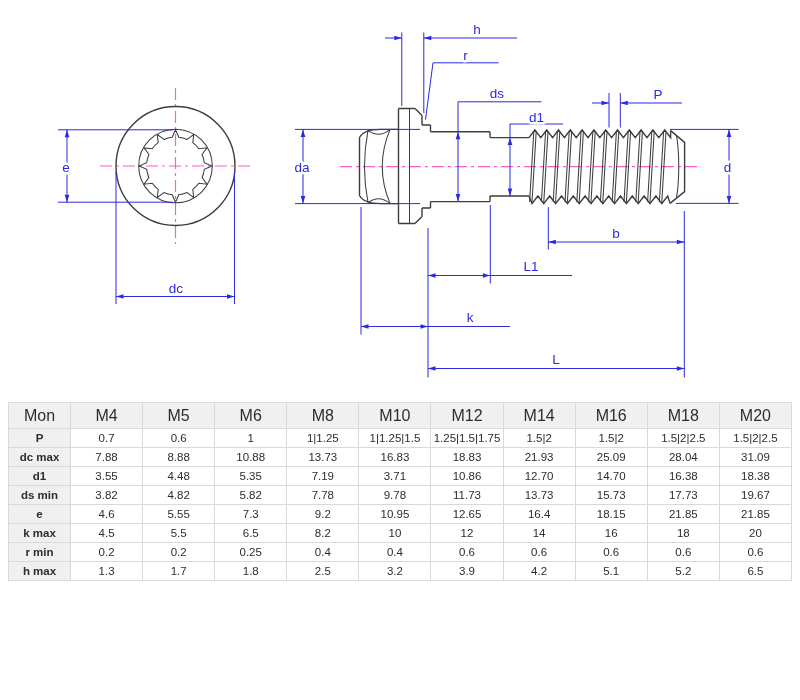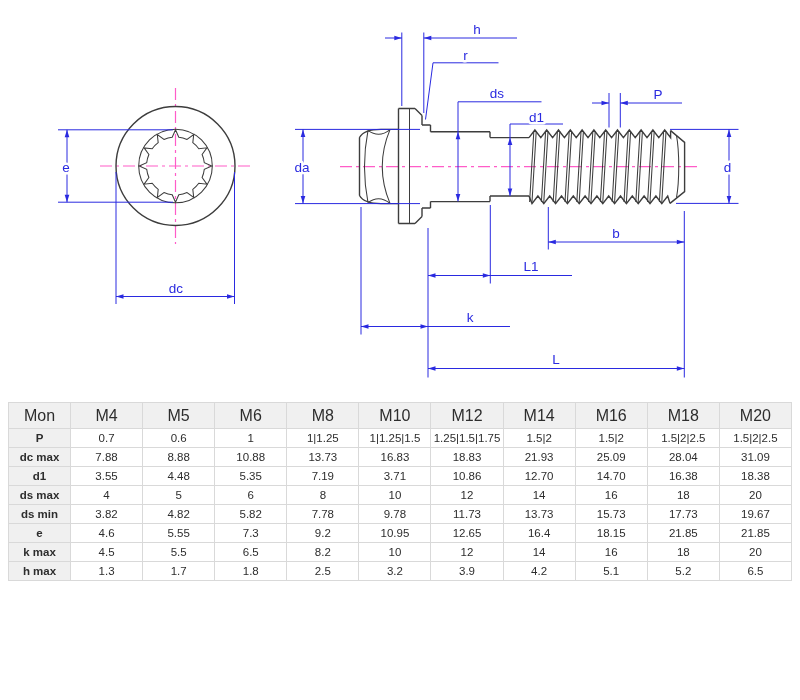--- a/index.html
+++ b/index.html
@@ -190,33 +190,20 @@
           <td>5.35</td>
           <td>7.19</td>
           <td>3.71</td>
           <td>10.86</td>
           <td>12.70</td>
           <td>14.70</td>
           <td>16.38</td>
           <td>18.38</td>
         </tr>
         <tr>
-          <th>ds max</th>
-          <td>4</td>
-          <td>5</td>
-          <td>6</td>
-          <td>8</td>
-          <td>10</td>
-          <td>12</td>
-          <td>14</td>
-          <td>16</td>
-          <td>18</td>
-          <td>20</td>
-        </tr>
-        <tr>
           <th>ds min</th>
           <td>3.82</td>
           <td>4.82</td>
           <td>5.82</td>
           <td>7.78</td>
           <td>9.78</td>
           <td>11.73</td>
           <td>13.73</td>
           <td>15.73</td>
           <td>17.73</td>
@@ -242,20 +229,33 @@
           <td>6.5</td>
           <td>8.2</td>
           <td>10</td>
           <td>12</td>
           <td>14</td>
           <td>16</td>
           <td>18</td>
           <td>20</td>
         </tr>
         <tr>
+          <th>r min</th>
+          <td>0.2</td>
+          <td>0.2</td>
+          <td>0.25</td>
+          <td>0.4</td>
+          <td>0.4</td>
+          <td>0.6</td>
+          <td>0.6</td>
+          <td>0.6</td>
+          <td>0.6</td>
+          <td>0.6</td>
+        </tr>
+        <tr>
           <th>h max</th>
           <td>1.3</td>
           <td>1.7</td>
           <td>1.8</td>
           <td>2.5</td>
           <td>3.2</td>
           <td>3.9</td>
           <td>4.2</td>
           <td>5.1</td>
           <td>5.2</td>

